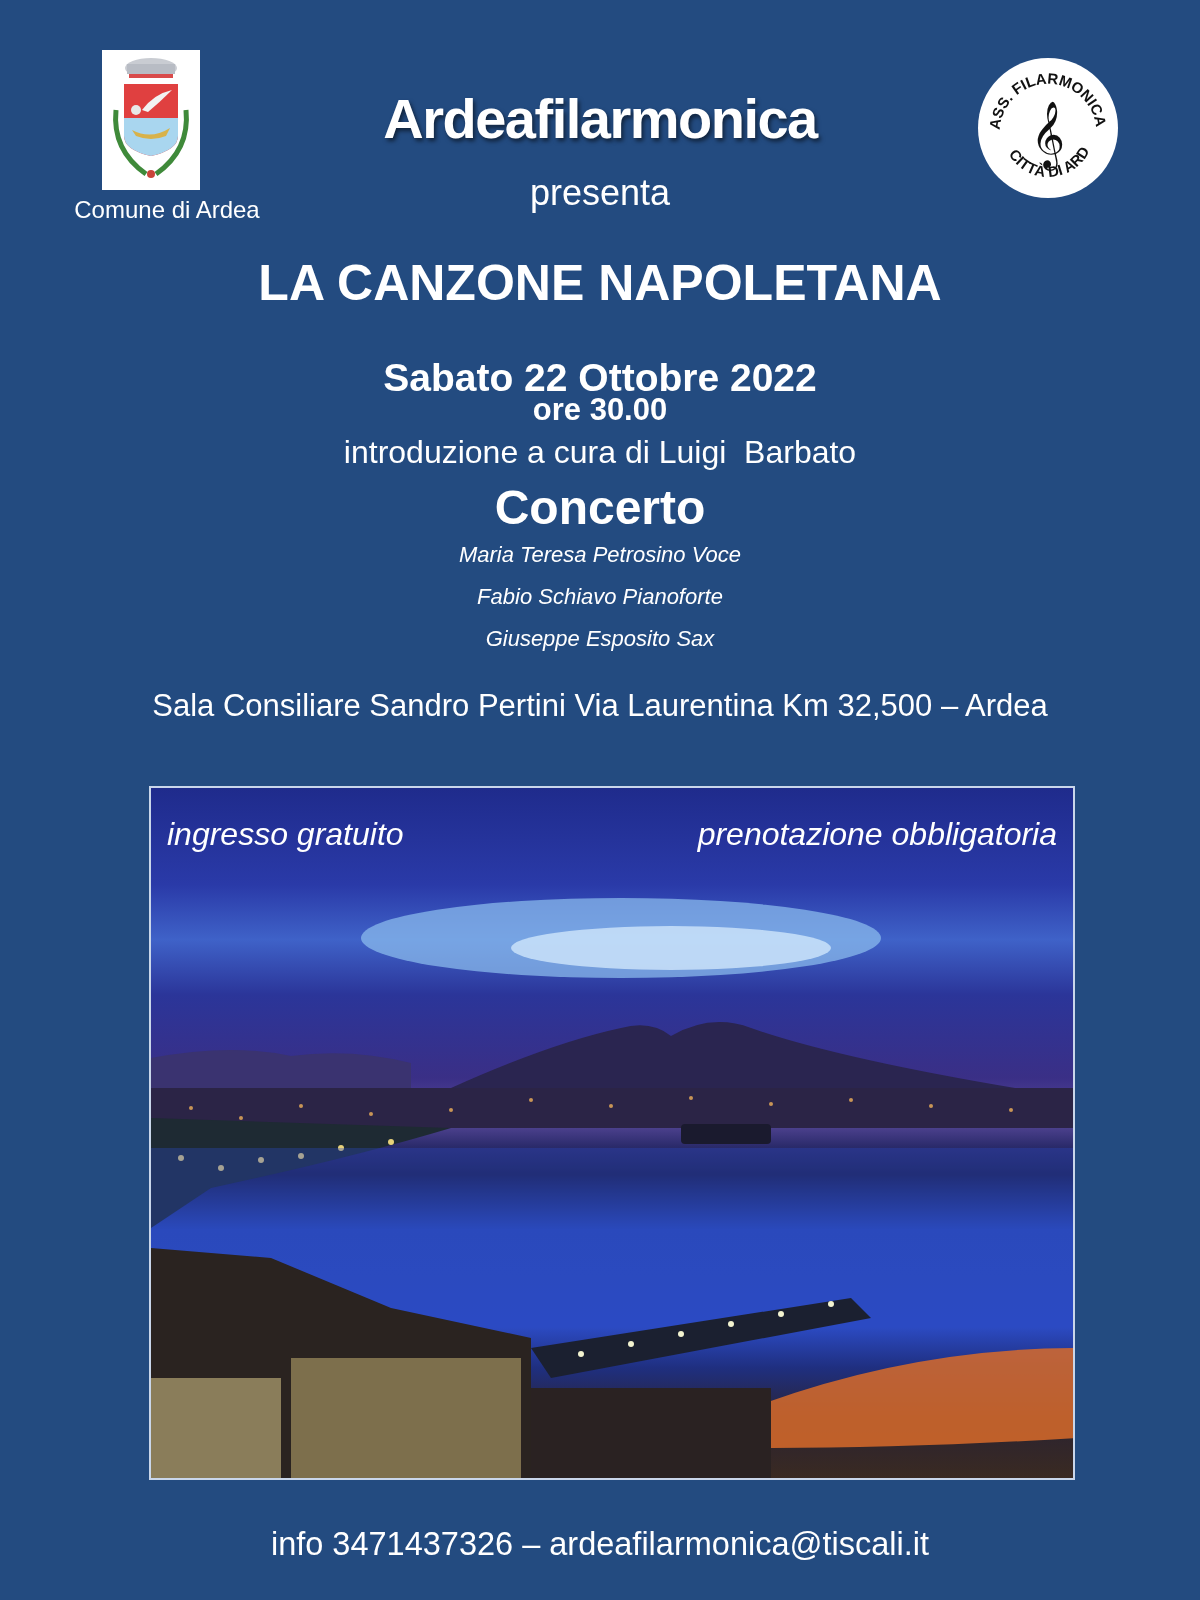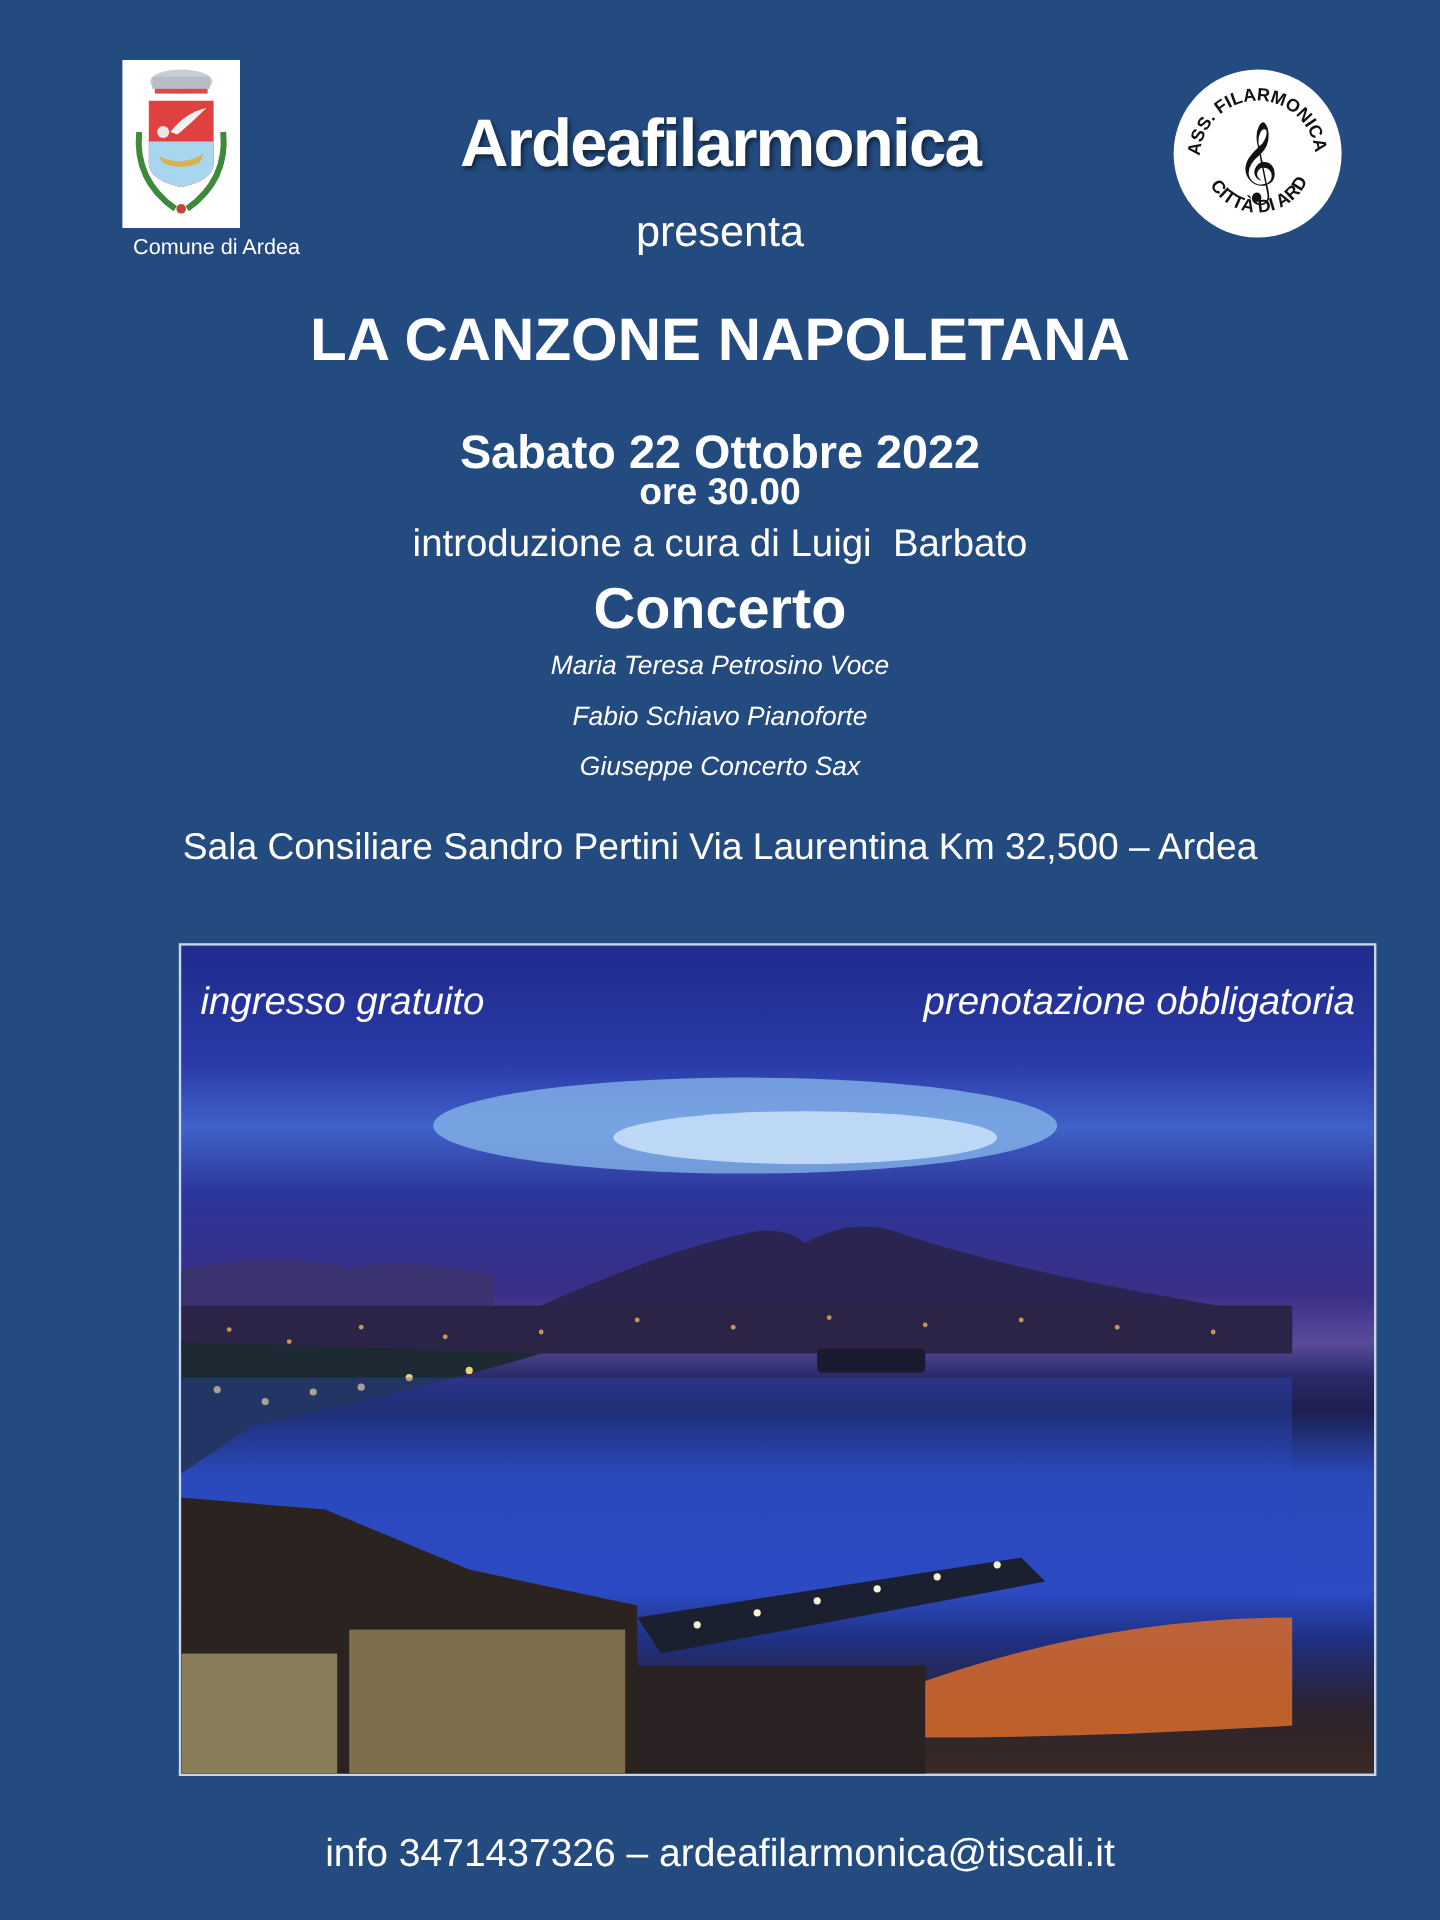--- a/index.html
+++ b/index.html
@@ -6,40 +6,40 @@
   body {
     width:1200px; height:1600px; position:relative; overflow:hidden;
     background:#234b80;
     font-family:"Liberation Sans", sans-serif; color:#ffffff;
   }
   .abs { position:absolute; }
   .center { left:0; width:1200px; text-align:center; }
 
   
   #crest { left:102px; top:50px; width:98px; height:140px; background:#ffffff; }
-  #crest-label { left:60px; top:196px; width:190px; text-align:right; font-size:18px; }
+  #crest-label { left:72px; top:196px; width:190px; text-align:center; font-size:24px; }
 
   
   #seal { left:978px; top:58px; width:140px; height:140px; border-radius:50%; background:#ffffff; }
 
   #brand { top:86px; font-size:56px; font-weight:bold; letter-spacing:-1.5px;
            text-shadow:2px 3px 4px rgba(0,0,0,0.55); }
   #presenta { top:172px; font-size:36px; }
   #title { top:254px; font-size:50px; font-weight:bold; }
   #date { top:340px; font-size:39px; font-weight:bold;margin-top:16px; }
   #time { top:392px; font-size:31px; font-weight:bold; }
   #intro { top:434px; font-size:32px; white-space:pre; }
   #concerto { top:480px; font-size:48px; font-weight:bold; }
   .performer { font-size:22px; font-style:italic; }
   #perf0 { top:542px; } #perf1 { top:584px; } #perf2 { top:626px; }
   #venue { top:688px; font-size:31px; }
 
   
   #photo {
-    left:149px; top:786px; width:998px; height:694px;
+    left:149px; top:786px; width:926px; height:694px;
     border:2px solid #c9d6ea; box-sizing:border-box; overflow:hidden;
     background:linear-gradient(180deg,#1f2b8c 0%,#2a3aa8 14%,#3f62c8 22%,#2b3599 30%,#3a2f86 42%,#5a4a9c 48%,#2a2a6a 52%,#1c1f4f 56%,#2a49b8 64%,#2c4bc4 78%,#1f2f80 84%,#2b2330 92%,#3a2a22 100%);
   }
   #photo svg { position:absolute; left:0; top:0; }
   #entry-free { left:16px; top:28px; font-size:32px; font-style:italic; }
   #entry-booking { right:16px; top:28px; font-size:32px; font-style:italic; text-align:center; }
 
   #contact { top:1526px; font-size:32.5px; }
 </style>
 </head>
@@ -82,21 +82,21 @@
 <div id="presenta" class="abs center">presenta</div>
 
 <div id="title" class="abs center">LA CANZONE NAPOLETANA</div>
 <div id="date" class="abs center">Sabato 22 Ottobre 2022</div>
 <div id="time" class="abs center">ore 30.00</div>
 <div id="intro" class="abs center">introduzione a cura di Luigi  Barbato</div>
 <div id="concerto" class="abs center">Concerto</div>
 
 <div id="perf0" class="abs center performer">Maria Teresa Petrosino Voce</div>
 <div id="perf1" class="abs center performer">Fabio Schiavo Pianoforte</div>
-<div id="perf2" class="abs center performer">Giuseppe Concerto Sax</div>
+<div id="perf2" class="abs center performer">Giuseppe Esposito Sax</div>
 
 <div id="venue" class="abs center">Sala Consiliare Sandro Pertini Via Laurentina Km 32,500 – Ardea</div>
 
 <div id="photo" class="abs">
   <svg width="926" height="694" viewBox="0 0 926 694">
 
     <ellipse cx="470" cy="150" rx="260" ry="40" fill="#8fc0f0" opacity="0.7"></ellipse>
     <ellipse cx="520" cy="160" rx="160" ry="22" fill="#cfe6fb" opacity="0.8"></ellipse>
 
     <path d="M0 270 Q80 255 140 268 Q200 260 260 275 L260 300 L0 300 Z" fill="#3a3370"></path>

